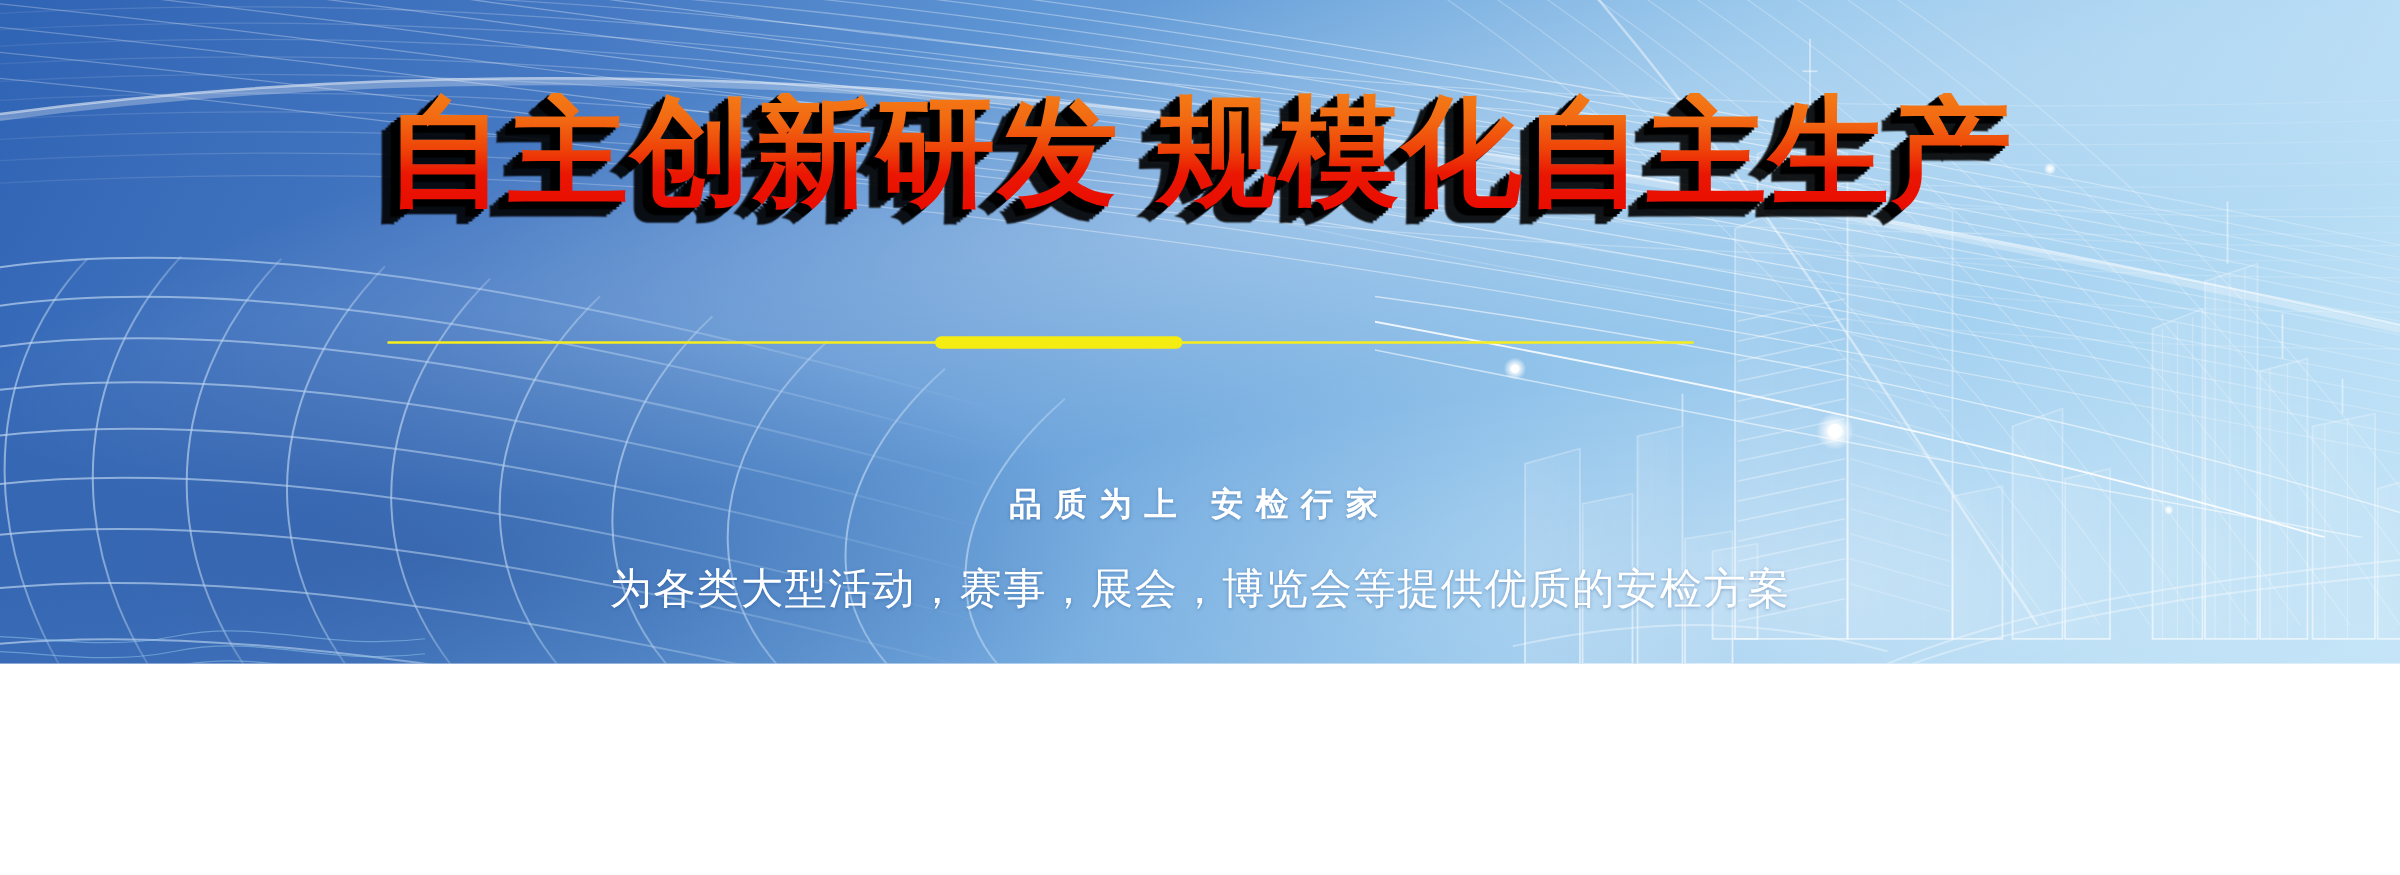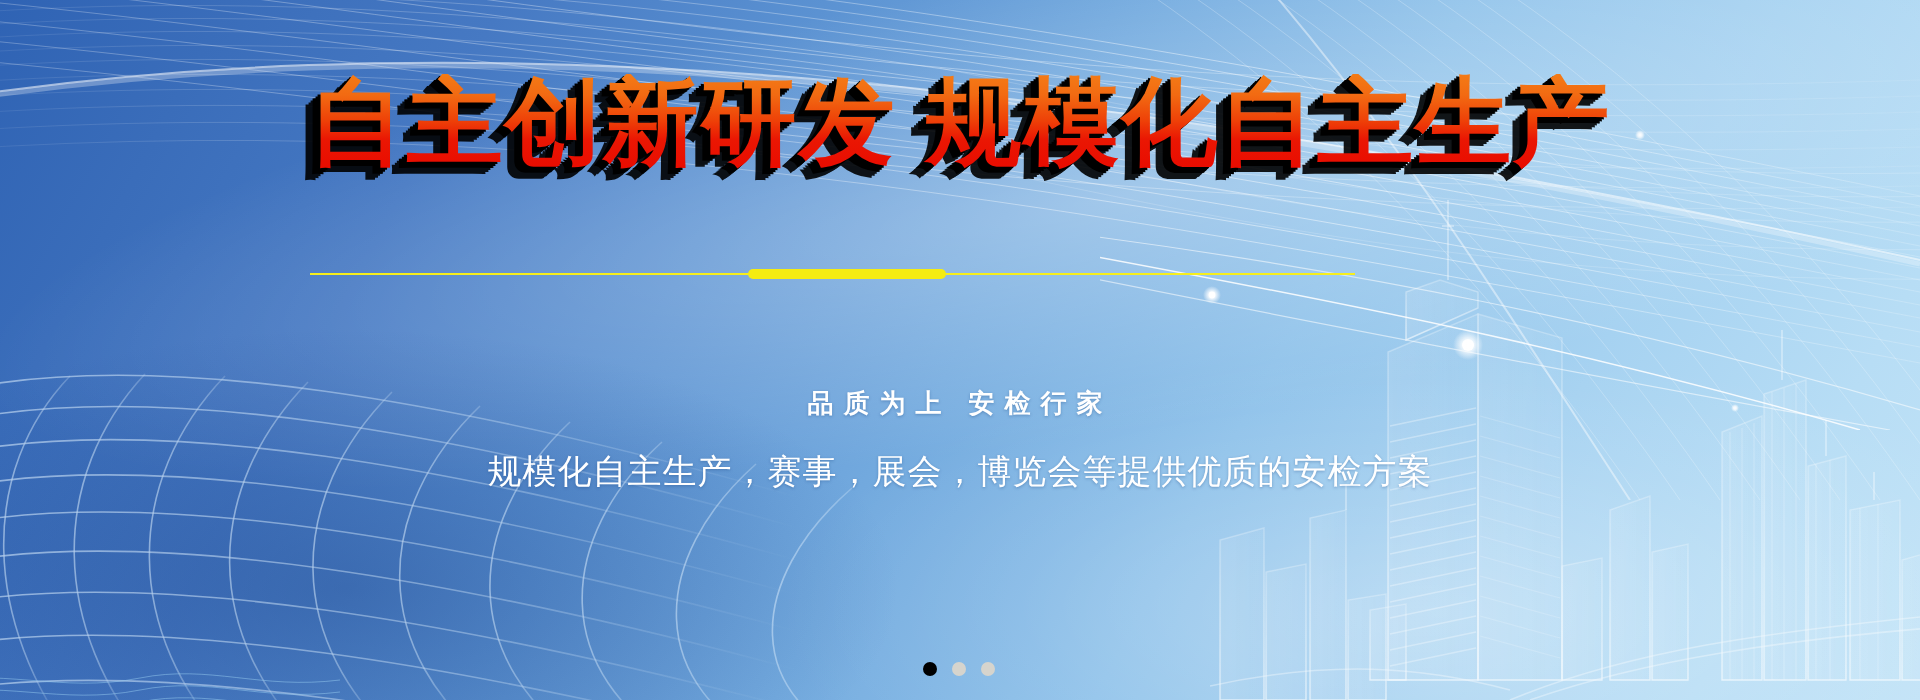--- a/index.html
+++ b/index.html
@@ -6,21 +6,21 @@
   html, body {
     margin: 0;
     padding: 0;
     background: #ffffff;
   }
   * { box-sizing: border-box; }
 
   .banner {
     position: relative;
     width: 1920px;
-    height: 700px;
+    height: 531px;
     overflow: hidden;
     font-family: "Liberation Sans", "DejaVu Sans", sans-serif;
     
     background:
       linear-gradient(118deg,
         #2f63b4 0%,
         #3a6dba 10%,
         #4679c3 22%,
         #5b92d2 36%,
         #74abdf 50%,
@@ -459,21 +459,21 @@
 
     <div class="headline">自主创新研发 规模化自主生产</div>
 
     <div class="divider">
       <div class="rule"></div>
       <div class="rule-thick"></div>
     </div>
 
     <div class="sub-primary">品质为上  安检行家</div>
 
-    <div class="sub-secondary">规模化自主生产，赛事，展会，博览会等提供优质的安检方案</div>
+    <div class="sub-secondary">为各类大型活动，赛事，展会，博览会等提供优质的安检方案</div>
 
     <div class="pager">
       <span class="dot active"></span>
       <span class="dot"></span>
       <span class="dot"></span>
     </div>
 
   </div>
 </div>
 

